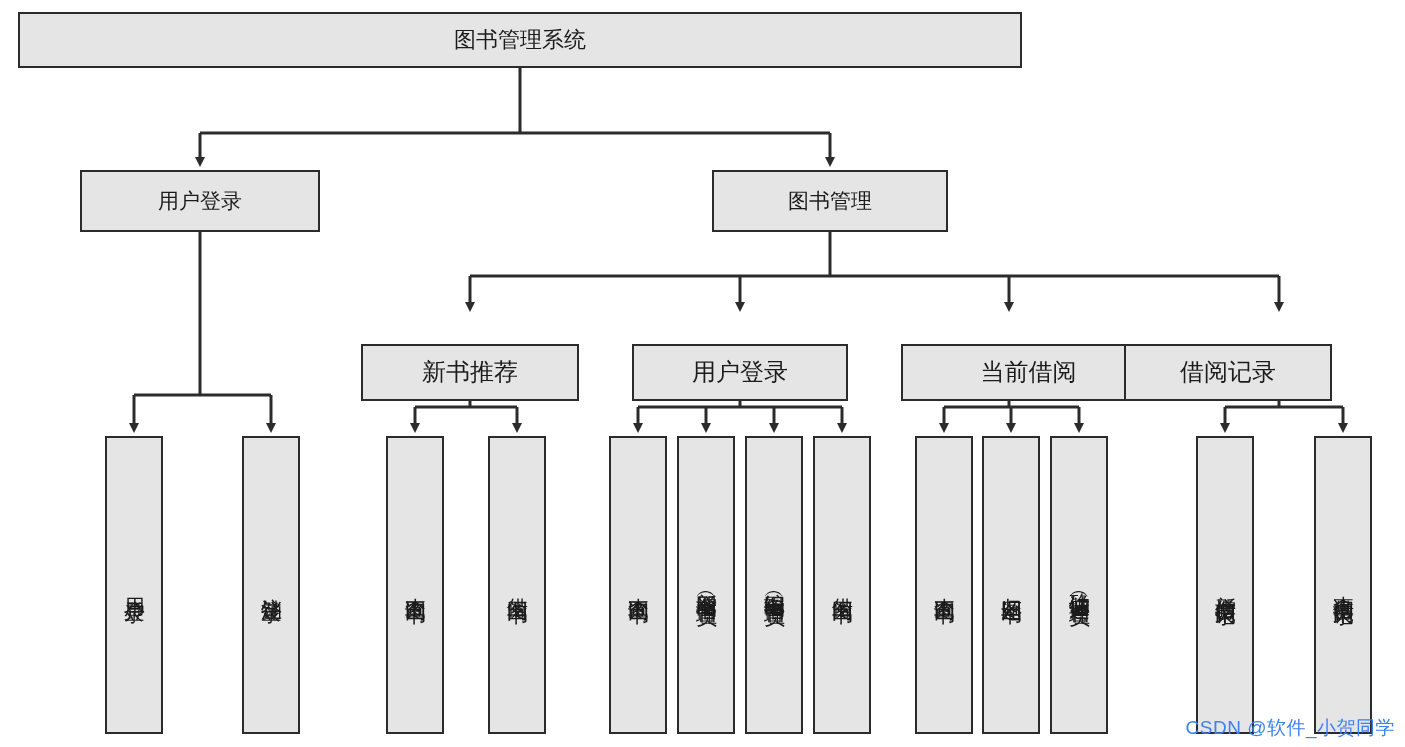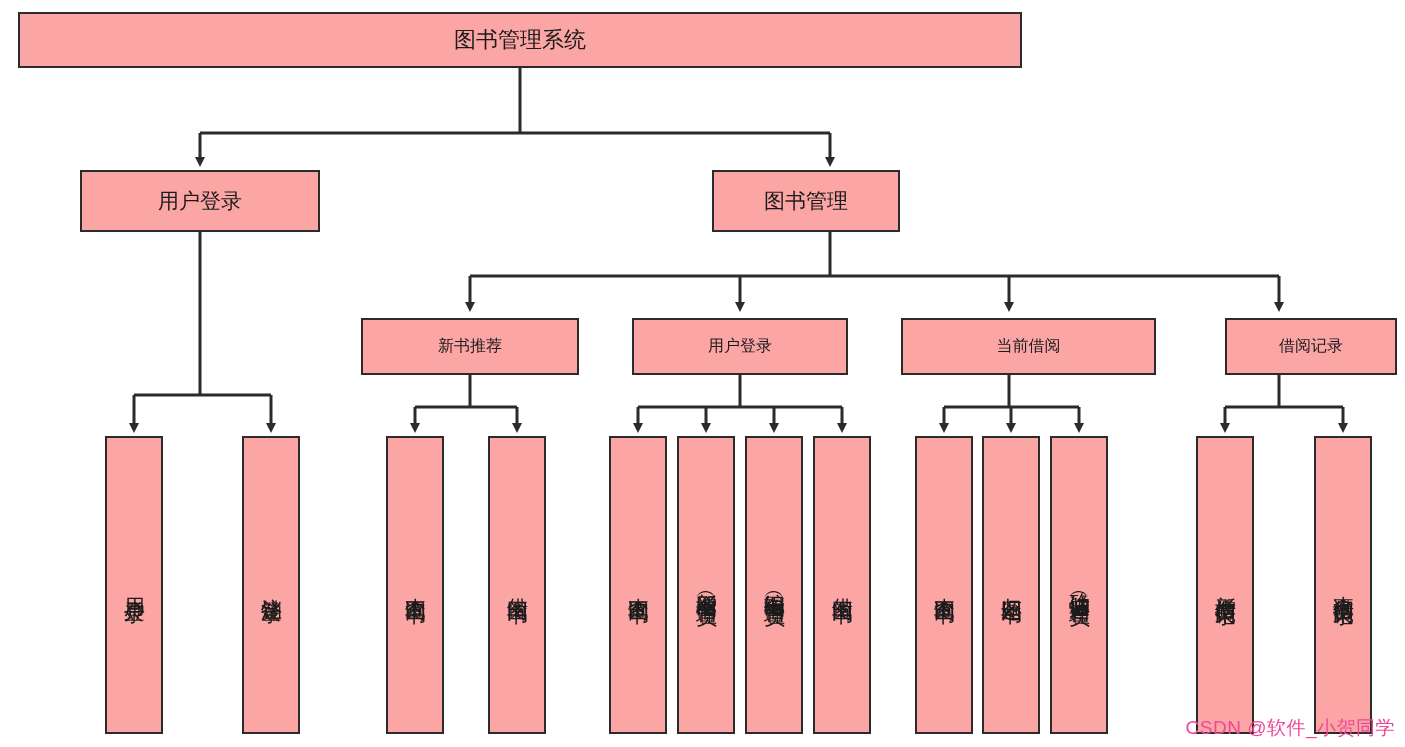--- a/index.html
+++ b/index.html
@@ -22,55 +22,56 @@
     left: 0;
     top: 0;
     width: 1405px;
     height: 747px;
     pointer-events: none;
   }
   .node {
     position: absolute;
     box-sizing: border-box;
     border: 2px solid #2b2b2b;
-    background: #fca5a5;
+    background: #e5e5e5;
     display: flex;
     align-items: center;
     justify-content: center;
     color: #1b1b1b;
     line-height: 1.18;
     text-align: center;
   }
   .node.root {
     font-size: 22px;
   }
   .node.lvl2 {
     font-size: 21px;
   }
   .node.lvl3 {
-    font-size: 16px;
+    font-size: 24px;
+    margin-top: 26px;
   }
   .node.leaf {
     font-size: 21px;
     writing-mode: vertical-rl;
     text-orientation: upright;
     letter-spacing: 2px;
     padding: 6px 0;
   }
   .node.leaf .vtext {
     writing-mode: vertical-rl;
     text-orientation: upright;
     display: block;
   }
   .watermark {
     position: absolute;
     right: 10px;
     bottom: 6px;
     font-size: 19px;
-    color: #ec4899;
+    color: #3b82f6;
     letter-spacing: 0.5px;
     white-space: nowrap;
   }
 </style>
 </head>
 <body>
 
 <div id="canvas">
 
   <svg id="wires" viewBox="0 0 1405 747">
@@ -123,34 +124,34 @@
     </g>
   </svg>
 
   <div class="node root" style="left:18px; top:12px; width:1004px; height:56px;">
     <span>图书管理系统</span>
   </div>
 
   <div class="node lvl2" style="left:80px; top:170px; width:240px; height:62px;">
     <span>用户登录</span>
   </div>
-  <div class="node lvl2" style="left:712px; top:170px; width:188px; height:62px;">
+  <div class="node lvl2" style="left:712px; top:170px; width:236px; height:62px;">
     <span>图书管理</span>
   </div>
 
   <div class="node lvl3" style="left:361px; top:318px; width:218px; height:57px;">
     <span>新书推荐</span>
   </div>
   <div class="node lvl3" style="left:632px; top:318px; width:216px; height:57px;">
     <span>用户登录</span>
   </div>
   <div class="node lvl3" style="left:901px; top:318px; width:255px; height:57px;">
     <span>当前借阅</span>
   </div>
-  <div class="node lvl3" style="left:1225px; top:318px; width:172px; height:57px;">
+  <div class="node lvl3" style="left:1124px; top:318px; width:208px; height:57px;">
     <span>借阅记录</span>
   </div>
 
   <div class="node leaf" style="left:105px; top:436px; width:58px; height:298px;">
     <span class="vtext">用户登录</span>
   </div>
   <div class="node leaf" style="left:242px; top:436px; width:58px; height:298px;">
     <span class="vtext">注销登录</span>
   </div>
 

